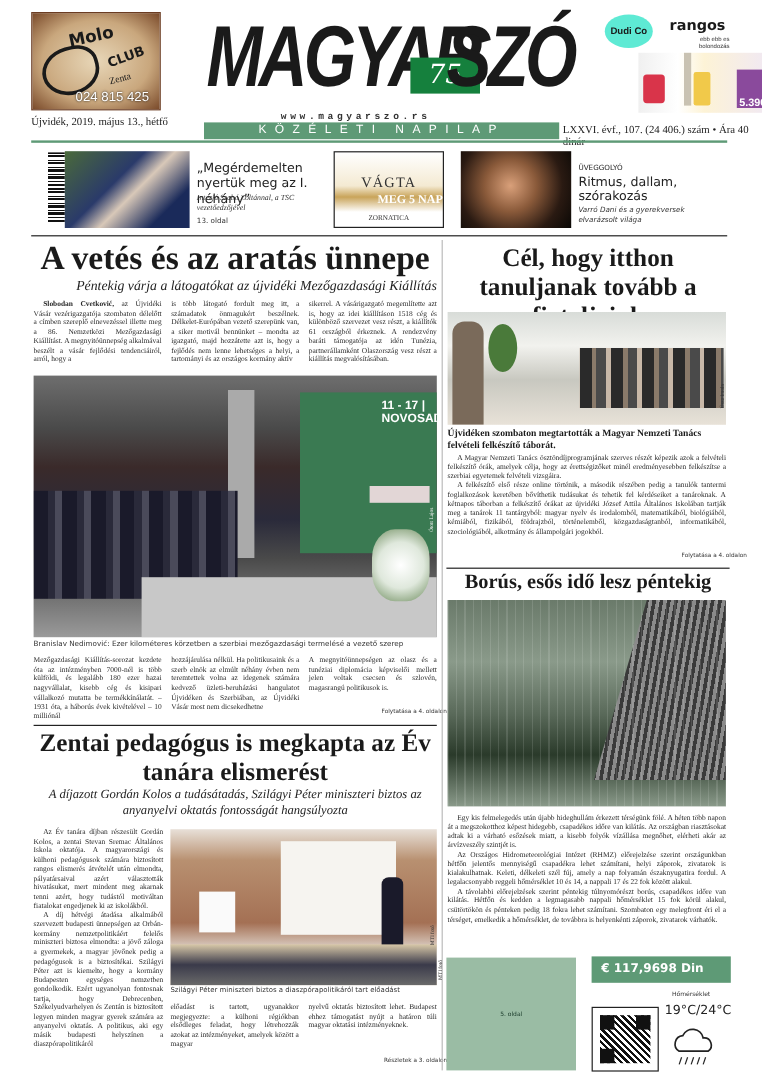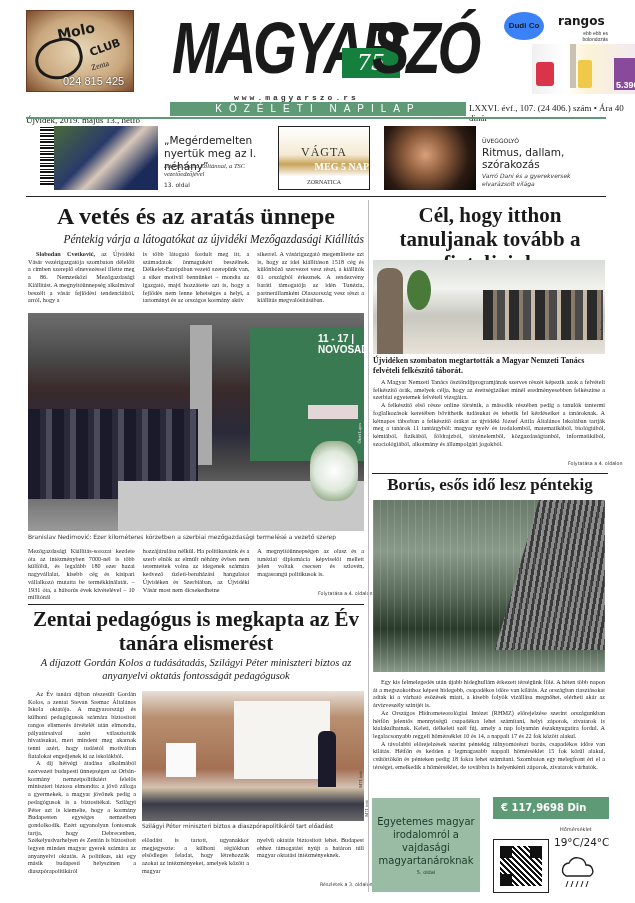--- a/index.html
+++ b/index.html
@@ -13,25 +13,25 @@
   .ad-molo .molo-city { position: absolute; left: 64px; top: 50px; font-size: 8px; color: #1a1a1a; transform: rotate(-15deg); }
   .ad-molo .molo-guitar { position: absolute; left: 8px; top: 28px; width: 48px; height: 40px; border: 3px solid #1a1a1a; border-radius: 50% 40% 50% 50%; transform: rotate(-15deg); }
   .ad-molo .molo-phone { position: absolute; left: 36px; top: 64px; font-family: "Liberation Sans", sans-serif; font-size: 11px; color: #fff; text-shadow: 0 0 2px #000; }
 
   .logo { left: 172px; top: 8px; width: 290px; height: 80px; }
   .logo-magyar { position: absolute; left: 0; top: 0; font-family: "Liberation Sans", sans-serif; font-weight: bold; font-style: italic; font-size: 72px; line-height: 80px; letter-spacing: -4px; color: #1a1a1a; transform: scaleX(0.78); transform-origin: left; }
   .logo-szo { position: absolute; left: 200px; top: 0; font-family: "Liberation Sans", sans-serif; font-weight: bold; font-style: italic; font-size: 72px; line-height: 80px; letter-spacing: -4px; color: #1a1a1a; transform: scaleX(0.78); transform-origin: left; }
   .logo-75 { position: absolute; left: 170px; top: 40px; width: 58px; height: 30px; background: #15803d; color: #fff; font-family: "DejaVu Serif", serif; font-style: italic; font-size: 22px; line-height: 30px; text-align: center; }
   .logo-url { left: 234px; top: 93px; font-family: "Liberation Mono", monospace; font-size: 8px; letter-spacing: 3px; font-weight: bold; color: #333; }
   .green-bar { left: 170px; top: 102px; width: 296px; height: 14px; background: #5e9a76; color: #fff; font-family: "Liberation Sans", sans-serif; font-size: 10px; letter-spacing: 7px; text-align: center; line-height: 14px; }
-  .date-line { left: 26px; top: 115px; font-size: 9px; color: #222; }
+  .date-line { left: 26px; top: 96px; font-size: 9px; color: #222; }
   .issue-line { left: 469px; top: 103px; font-size: 9px; color: #222; }
   .rule-top { left: 26px; top: 117px; width: 580px; height: 2px; background: #5e9a76; }
 
-  .ad-dudi { left: 504px; top: 12px; width: 40px; height: 28px; background: #3b82f6; border-radius: 50%; font-family: "Liberation Sans", sans-serif; font-weight: bold; font-size: 8px; text-align: center; line-height: 28px; color: #1a1a1a; }
+  .ad-dudi { left: 504px; top: 12px; width: 40px; height: 28px; background: #5eead4; border-radius: 50%; font-family: "Liberation Sans", sans-serif; font-weight: bold; font-size: 8px; text-align: center; line-height: 28px; color: #1a1a1a; }
   .ad-gorenje { left: 558px; top: 14px; font-family: "DejaVu Sans", sans-serif; font-weight: bold; font-size: 12px; color: #1a1a1a; }
   .ad-gorenje-sub { left: 568px; top: 30px; font-size: 5px; color: #333; font-family: "Liberation Sans", sans-serif; line-height: 6px; text-align: right; width: 40px; }
   .ad-mixer { left: 500px; top: 44px; width: 110px; height: 50px; background: linear-gradient(90deg, #f0f0f0 0%, #fff 30%, #fdf3d6 50%, #f0e8f4 100%); margin-left: 32px; }
   .ad-mixer .cup-red { position: absolute; left: 4px; top: 18px; width: 18px; height: 24px; background: #d9344a; border-radius: 3px; }
   .ad-mixer .cup-yellow { position: absolute; left: 46px; top: 16px; width: 14px; height: 28px; background: #f1c94a; border-radius: 2px; }
   .ad-mixer .stick { position: absolute; left: 38px; top: 0; width: 6px; height: 44px; background: #c9c2b2; }
   .ad-mixer .cup-purple { position: absolute; left: 82px; top: 14px; width: 24px; height: 22px; background: #8a4a9c; }
   .ad-mixer .price { position: absolute; left: 82px; top: 36px; font-family: "Liberation Sans", sans-serif; font-weight: bold; font-size: 9px; color: #fff; background: #8a4a9c; padding: 0 2px; }
 
   
@@ -44,21 +44,21 @@
   .teaser2-ad .vagta { position: absolute; left: 0; width: 100%; top: 18px; text-align: center; font-size: 12px; color: #333; letter-spacing: 1px; }
   .teaser2-ad .meg5 { position: absolute; left: 0; width: 100%; top: 34px; text-align: right; font-size: 10px; color: #fff; font-weight: bold; }
   .teaser2-ad .zorn { position: absolute; left: 0; width: 100%; top: 52px; text-align: center; font-size: 6px; color: #333; }
   .teaser3-img { left: 384px; top: 126px; width: 92px; height: 64px; background: radial-gradient(circle at 45% 45%, #d9a07a 0%, #8a5a3a 35%, #2a1a12 70%, #0a0805 100%); }
   .teaser3-kicker { left: 482px; top: 137px; font-family: "DejaVu Sans", sans-serif; font-size: 6px; color: #222; }
   .teaser3-title { left: 482px; top: 146px; width: 110px; font-family: "DejaVu Sans", sans-serif; font-size: 10.5px; line-height: 12px; color: #222; }
   .teaser3-sub { left: 482px; top: 172px; width: 110px; font-family: "DejaVu Sans", sans-serif; font-style: italic; font-size: 6px; line-height: 7.5px; color: #333; }
   .rule-teaser { left: 26px; top: 196px; width: 580px; height: 1px; background: #222; }
 
   
-  .h1 { left: 28px; top: 202px; width: 336px; text-align: center; font-size: 24px; line-height: 28px; color: #1a1a1a; }
+  .h1 { left: 28px; top: 202px; width: 336px; text-align: center; font-size: 28px; line-height: 28px; color: #1a1a1a; }
   .h1-deck { left: 28px; top: 233px; width: 336px; text-align: right; font-style: italic; font-size: 11.5px; color: #222; }
   .body-cols { left: 28px; top: 250px; width: 336px; display: flex; gap: 8px; }
   .col { flex: 1; font-size: 6.2px; line-height: 7.7px; text-align: justify; color: #2a2a2a; }
   .col .lead { font-weight: bold; }
   .photo-main { left: 28px; top: 313px; width: 336px; height: 218px; background: linear-gradient(180deg, #6e6e6e 0%, #4a4a4a 20%, #3a2a2a 35%, #2a2a3a 55%, #4a4a4a 70%, #9a9a9a 100%); overflow: hidden; }
   .photo-main .screen { position: absolute; left: 222px; top: 14px; width: 114px; height: 134px; background: #3a7a52; }
   .photo-main .screen-text { position: absolute; left: 290px; top: 20px; font-family: "Liberation Sans", sans-serif; font-weight: bold; font-size: 10px; color: #fff; }
   .photo-main .pillar { position: absolute; left: 162px; top: 12px; width: 22px; height: 140px; background: #aaa; }
   .photo-main .crowd { position: absolute; left: 0; top: 96px; width: 170px; height: 90px; background: repeating-linear-gradient(90deg, #1a1a2a 0 12px, #2a2a3a 12px 18px, #4a4a5a 18px 24px); }
   .photo-main .stage { position: absolute; left: 90px; top: 168px; width: 246px; height: 50px; background: #c8c8c8; }
@@ -191,21 +191,21 @@
 <div class="abs caption-main">Branislav Nedimović: Ezer kilométeres körzetben a szerbiai mezőgazdasági termelésé a vezető szerep</div>
 <div class="abs body-cols2">
   <div class="col">Mezőgazdasági Kiállítás-sorozat kezdete óta az intézményben 7000-nél is több külföldi, és legalább 180 ezer hazai nagyvállalat, kisebb cég és kisipari vállalkozó mutatta be termékkínálatát. – 1931 óta, a háborús évek kivételével – 10 milliónál</div>
   <div class="col">hozzájárulása nélkül. Ha politikusaink és a szerb elnök az elmúlt néhány évben nem teremtettek volna az idegenek számára kedvező üzleti-beruházási hangulatot Újvidéken és Szerbiában, az Újvidéki Vásár most nem dicsekedhetne</div>
   <div class="col">A megnyitóünnepségen az olasz és a tunéziai diplomácia képviselői mellett jelen voltak csecsen és szlovén, magasrangú politikusok is.</div>
 </div>
 <div class="abs cont1">Folytatása a 4. oldalon</div>
 <div class="abs rule-mid"></div>
 
 <h2 class="abs h2">Zentai pedagógus is megkapta az Év tanára elismerést</h2>
-<div class="abs h2-deck">A díjazott Gordán Kolos a tudásátadás, Szilágyi Péter miniszteri biztos az anyanyelvi oktatás fontosságát pedagógusok</div>
+<div class="abs h2-deck">A díjazott Gordán Kolos a tudásátadás, Szilágyi Péter miniszteri biztos az anyanyelvi oktatás fontosságát hangsúlyozta</div>
 <div class="abs col-narrow">
   <p>Az Év tanára díjban részesült Gordán Kolos, a zentai Stevan Sremac Általános Iskola oktatója. A magyarországi és külhoni pedagógusok számára biztosított rangos elismerés átvételét után elmondta, pályatársaival azért választották hivatásukat, mert mindent meg akarnak tenni azért, hogy tudástól motiváltan fiatalokat engedjenek ki az iskolákból.</p>
   <p>A díj hétvégi átadása alkalmából szervezett budapesti ünnepségen az Orbán-kormány nemzetpolitikáért felelős miniszteri biztosa elmondta: a jövő záloga a gyermekek, a magyar jövőnek pedig a pedagógusok is a biztosítékai. Szilágyi Péter azt is kiemelte, hogy a kormány Budapesten egységes nemzetben gondolkodik. Ezért ugyanolyan fontosnak tartja, hogy Debrecenben, Székelyudvarhelyen és Zentán is biztosított legyen minden magyar gyerek számára az anyanyelvi oktatás. A politikus, aki egy másik budapesti helyszínen a diaszpórapolitikáról</p>
 </div>
 <div class="abs photo-teacher">
   <div class="screen"></div>
   <div class="board"></div>
   <div class="speaker"></div>
   <div class="table"></div>
   <span class="credit">MTI fotó</span>
@@ -238,21 +238,20 @@
   <div class="streaks"></div>
 </div>
 <div class="abs body-right2">
   <p>Egy kis felmelegedés után újabb hideghullám érkezett térségünk fölé. A héten több napon át a megszokotthoz képest hidegebb, csapadékos időre van kilátás. Az országban riasztásokat adtak ki a várható esőzések miatt, a kisebb folyók vízállása megnőhet, elérheti akár az árvízveszély szintjét is.</p>
   <p>Az Országos Hidrometeorológiai Intézet (RHMZ) előrejelzése szerint országunkban hétfőn jelentős mennyiségű csapadékra lehet számítani, helyi záporok, zivatarok is kialakulhatnak. Keleti, délkeleti szél fúj, amely a nap folyamán északnyugatira fordul. A legalacsonyabb reggeli hőmérséklet 10 és 14, a nappali 17 és 22 fok között alakul.</p>
   <p>A távolabbi előrejelzések szerint péntekig túlnyomórészt borús, csapadékos időre van kilátás. Hétfőn és kedden a legmagasabb nappali hőmérséklet 15 fok körül alakul, csütörtökön és pénteken pedig 18 fokra lehet számítani. Szombaton egy melegfront éri el a térséget, emelkedik a hőmérséklet, de továbbra is helyenkénti záporok, zivatarok várhatók.</p>
 </div>
 
 <span class="abs side-credit">MTI fotó</span>
 <div class="abs promo-box">
-  <div class="promo-title">Egyetemes magyar irodalomról a vajdasági magyartanároknak</div>
   <div class="promo-page">5. oldal</div>
 </div>
 <div class="abs eur-box">
   <span>€</span>
   <span>117,9698 Din</span>
 </div>
 <div class="abs temp-label">Hőmérséklet</div>
 <div class="abs temp-val">19°C/24°C</div>
 <div class="abs qr">
     <div class="qr-inner"></div>

